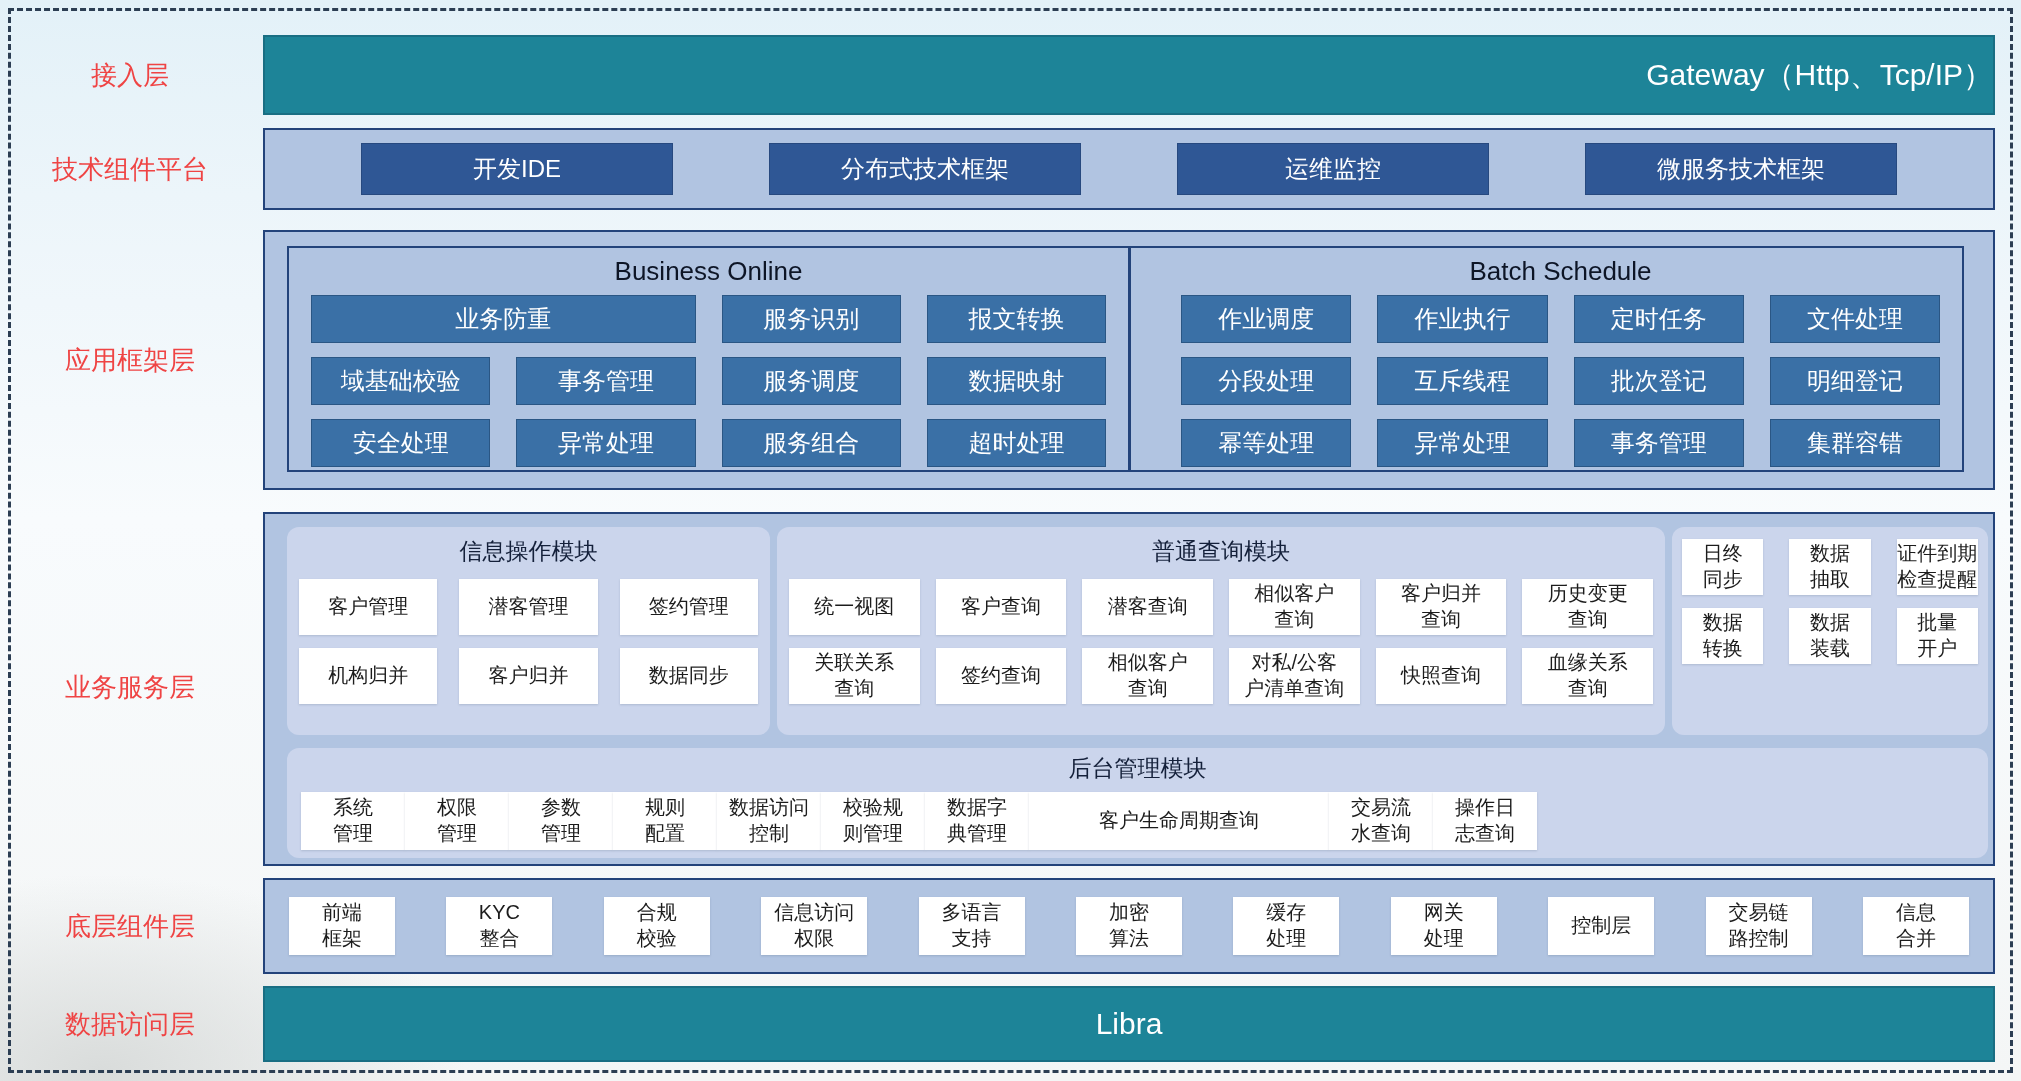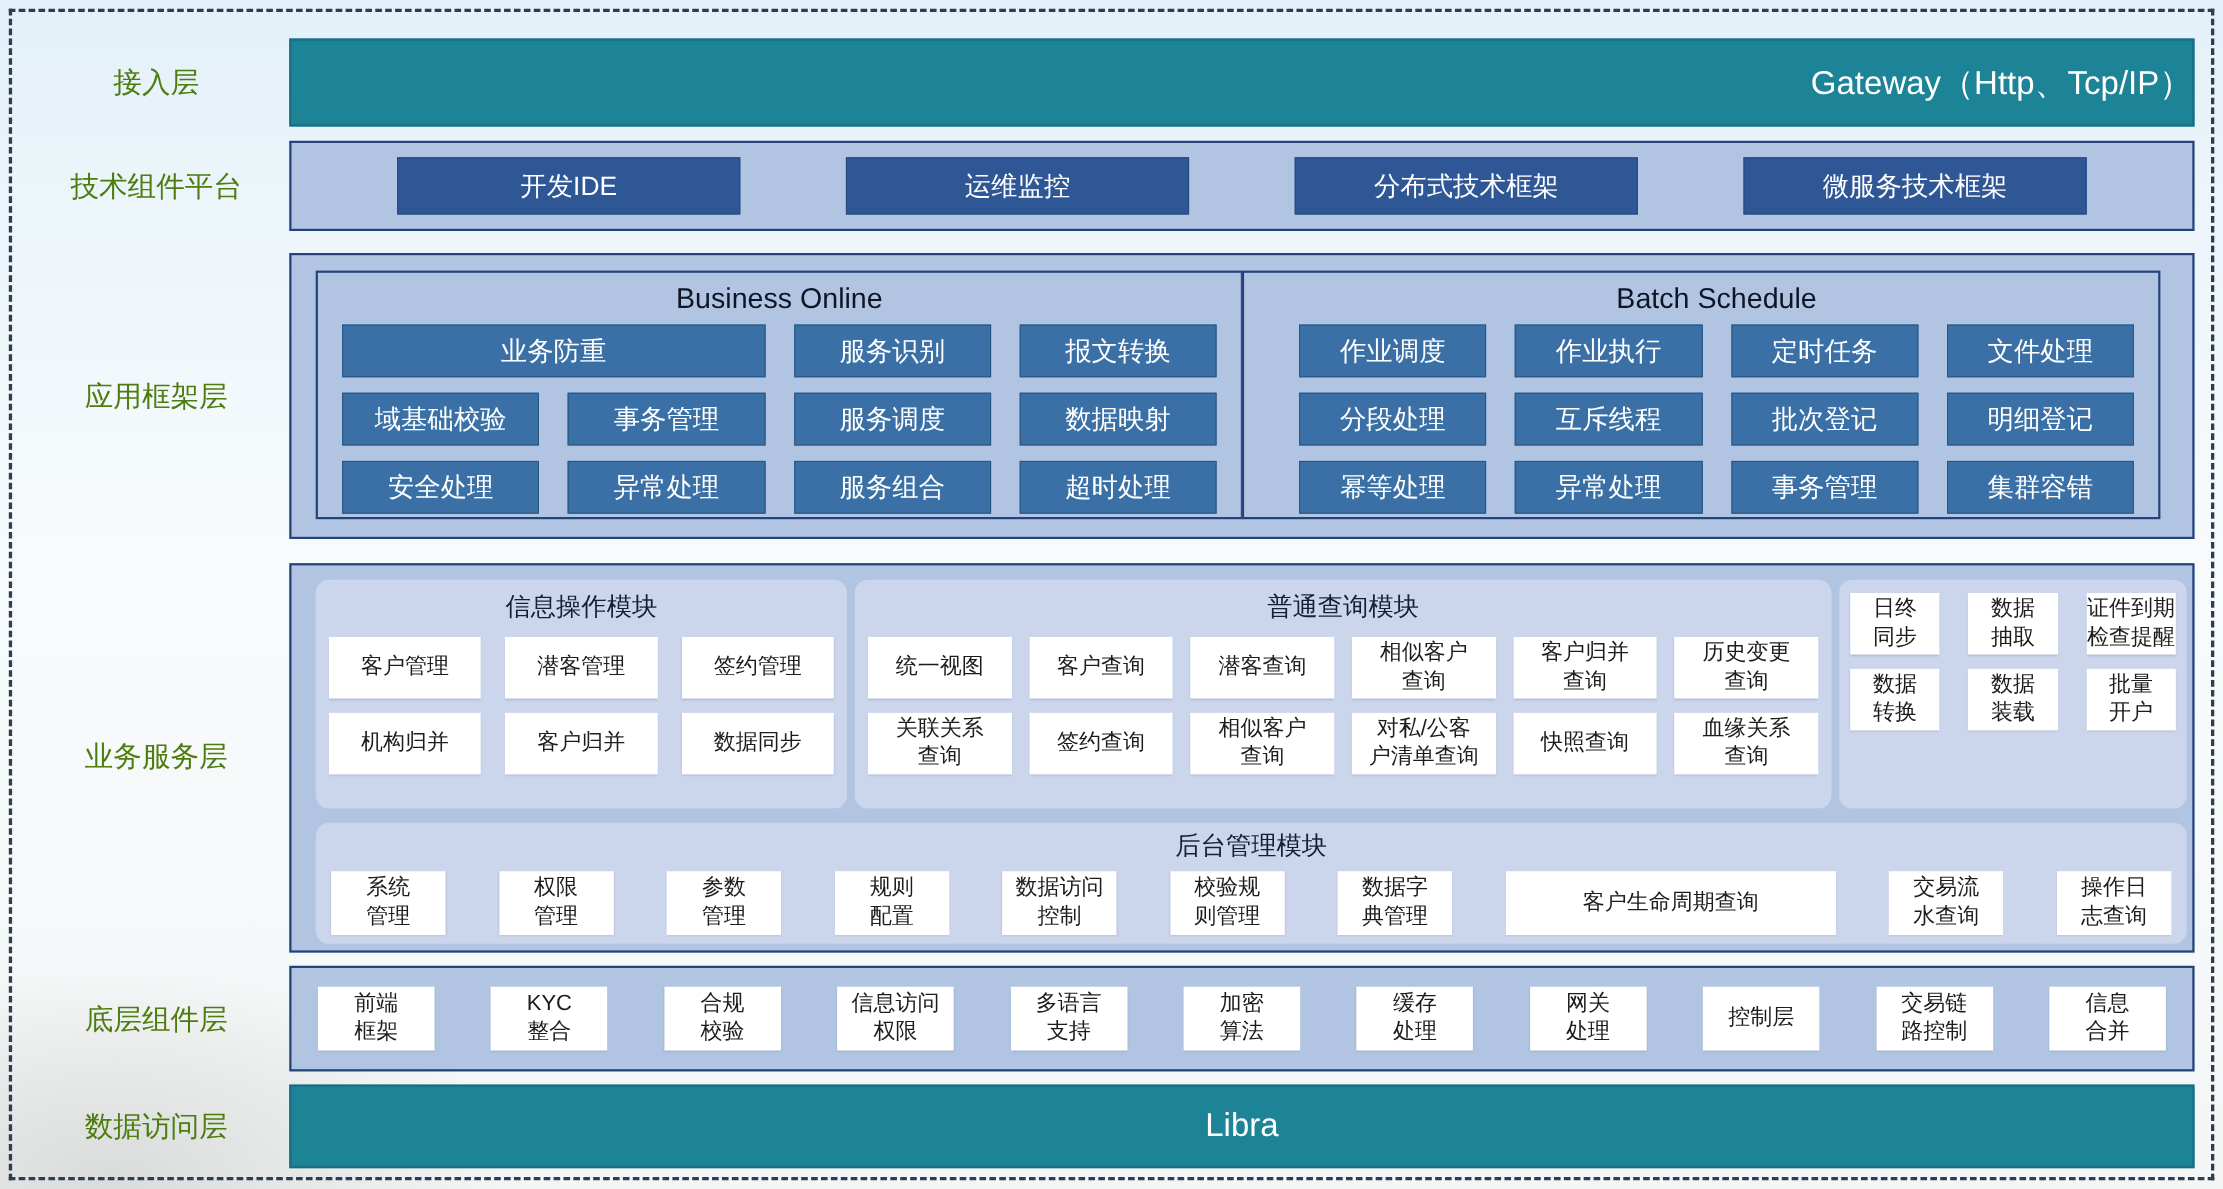--- a/index.html
+++ b/index.html
@@ -6,22 +6,22 @@
   body{
     width:2021px;height:1081px;position:relative;overflow:hidden;
     font-family:"Liberation Sans",sans-serif;
     background:
       radial-gradient(ellipse 520px 280px at 5% 99%, #d9dcdb 0%, rgba(217,220,219,0) 70%),
       linear-gradient(180deg,#e3f1f8 0%,#ecf5fa 18%,#f8fbfd 48%,#f4f6f6 100%);
   }
   .frame{position:absolute;inset:8px;border:3px dashed #2c3e53;pointer-events:none;}
 
   
-  .layer-label{position:absolute;left:24px;width:236px;text-align:center;
-    font-size:26px;color:#4d7c0f;line-height:32px;}
+  .layer-label{position:absolute;left:12px;width:236px;text-align:center;
+    font-size:26px;color:#ef4444;line-height:32px;}
 
   
   .band{position:absolute;left:263px;width:1732px;box-sizing:border-box;}
   .teal-bar{background:#1d8498;border:2px solid #196e83;display:flex;align-items:center;justify-content:center;
     color:#ffffff;font-size:30px;}
   .container{background:#b1c4e1;border:2px solid #23437a;}
 
   
   .tech-row{display:flex;justify-content:space-evenly;align-items:center;height:100%;}
   .tech-row .cell{width:310px;height:50px;background:#2f5795;border:1px solid #27497f;
@@ -39,21 +39,21 @@
   
   .module{position:absolute;box-sizing:border-box;background:#cbd5ec;border-radius:12px;}
   .module-title{text-align:center;font-size:23px;color:#14203a;padding-top:9px;}
   .wbox{background:#ffffff;color:#1c1c1c;font-size:20px;line-height:1.28;
     display:flex;align-items:center;justify-content:center;white-space:pre-line;text-align:center;
     box-shadow:0 1px 2px rgba(40,60,90,.18);}
   .mod-grid{display:grid;margin:12px 12px 0;row-gap:13px;}
   .grid-3{grid-template-columns:repeat(3,1fr);grid-auto-rows:56px;column-gap:22px;}
   .grid-6{grid-template-columns:repeat(6,1fr);grid-auto-rows:56px;column-gap:16px;}
   .grid-3n{grid-template-columns:repeat(3,1fr);grid-auto-rows:56px;column-gap:26px;margin:12px 10px 0;}
-  .admin-row{display:flex;justify-content:space-between;align-items:center;margin:8px 14px 0;}
+  .admin-row{display:flex;align-items:center;margin:8px 14px 0;}
   .admin-row > .wbox{width:104px;height:58px;}
   .admin-row > .wbox.wide{width:300px;}
 
   
   .base-row{display:flex;justify-content:space-between;align-items:center;height:100%;padding:0 24px;}
   .base-row > .wbox{width:106px;height:58px;}
 
   
   #gateway-bar{top:35px;height:80px;justify-content:flex-end;}
   #tech-band{top:128px;height:82px;}
@@ -90,22 +90,22 @@
 <div class="layer-label" id="label-basecomp">底层组件层</div>
 <div class="layer-label" id="label-dataaccess">数据访问层</div>
 
 <div class="band teal-bar" id="gateway-bar">
   <span>Gateway（Http、Tcp/IP）</span>
 </div>
 
 <div class="band container" id="tech-band">
   <div class="tech-row">
       <div class="cell">开发IDE</div>
+      <div class="cell">分布式技术框架</div>
       <div class="cell">运维监控</div>
-      <div class="cell">分布式技术框架</div>
       <div class="cell">微服务技术框架</div>
     </div>
 </div>
 
 <div class="band container" id="appfw-band" style="position:absolute;">
   <div class="fw-panel" id="panel-bo">
     <div class="panel-title">Business Online</div>
     <div class="fw-grid bo-grid">
         <div class="cell wide">业务防重</div>
         <div class="cell">服务识别</div>

